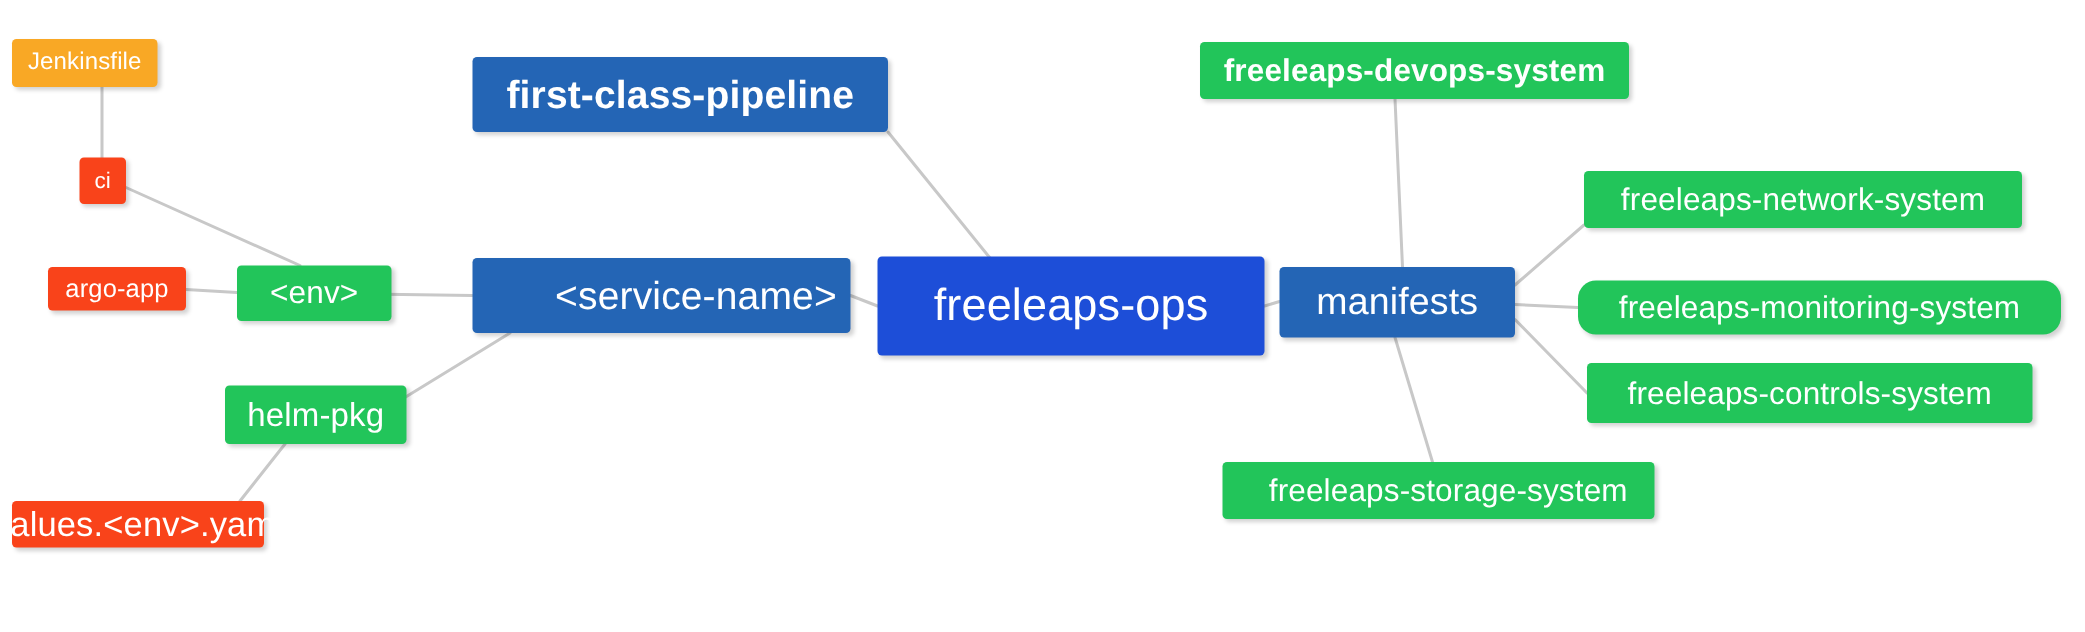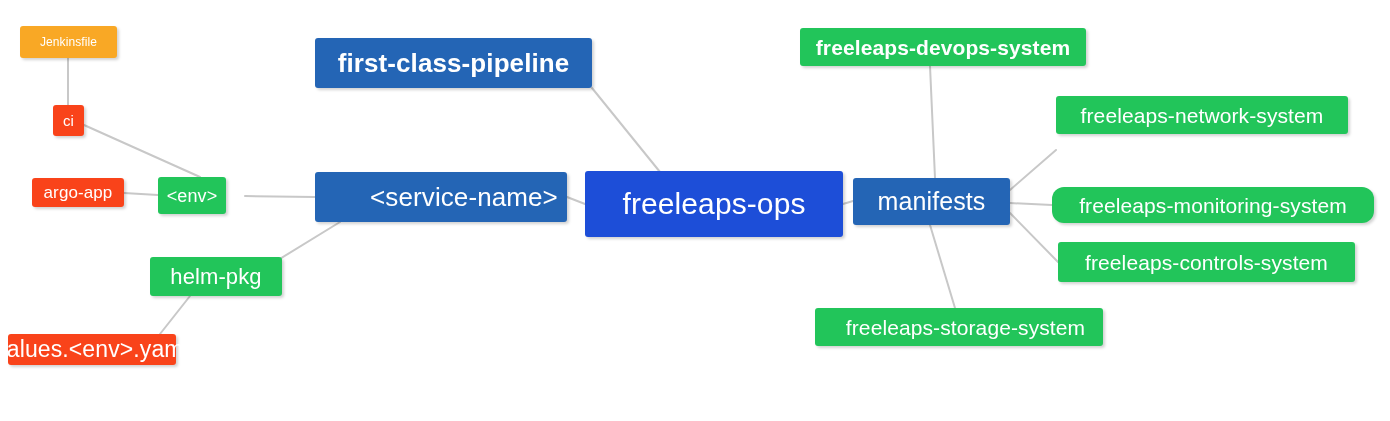--- a/index.html
+++ b/index.html
@@ -56,25 +56,25 @@
       <path d="M 1010 190 L 1056 150" stroke="#c8c8c8" stroke-width="2" fill="none" stroke-linecap="round"></path>
       <path d="M 1010 203 L 1052 205" stroke="#c8c8c8" stroke-width="2" fill="none" stroke-linecap="round"></path>
       <path d="M 1010 213 L 1058 262" stroke="#c8c8c8" stroke-width="2" fill="none" stroke-linecap="round"></path>
       <path d="M 930 225 L 955 308" stroke="#c8c8c8" stroke-width="2" fill="none" stroke-linecap="round"></path>
     </svg>
   <div id="nodes">
       <div class="node" style="left: 585px; top: 171px; width: 258px; height: 66px; background: #1d4ed8; font-size: 30px;">freeleaps-ops</div>
       <div class="node" style="left: 315px; top: 172px; width: 252px; height: 50px; background: rgb(36, 101, 181); font-size: 26px; padding-left: 46px;">&lt;service-name&gt;</div>
       <div class="node" style="left: 315px; top: 38px; width: 277px; height: 50px; background: rgb(36, 101, 181); font-size: 26px; font-weight: bold;">first-class-pipeline</div>
       <div class="node" style="left: 853px; top: 178px; width: 157px; height: 47px; background: rgb(36, 101, 181); font-size: 25px;">manifests</div>
-      <div class="node" style="left: 158px; top: 177px; width: 68px; height: 37px; background: rgb(34, 197, 90); font-size: 18px;">&lt;env&gt;</div>
-      <div class="node" style="left: 150px; top: 257px; width: 132px; height: 39px; background: rgb(34, 197, 90); font-size: 22px;">helm-pkg</div>
-      <div class="node" style="left: 20px; top: 26px; width: 97px; height: 32px; background: rgb(249, 168, 37); font-size: 12px;">Jenkinsfile</div>
+      <div class="node" style="left: 158px; top: 177px; width: 103px; height: 37px; background: rgb(34, 197, 90); font-size: 21px;">&lt;env&gt;</div>
+      <div class="node" style="left: 150px; top: 257px; width: 121px; height: 39px; background: rgb(34, 197, 90); font-size: 22px;">helm-pkg</div>
+      <div class="node" style="left: 8px; top: 26px; width: 97px; height: 32px; background: rgb(249, 168, 37); font-size: 16px;">Jenkinsfile</div>
       <div class="node" style="left: 53px; top: 105px; width: 31px; height: 31px; background: rgb(249, 67, 26); font-size: 15px;">ci</div>
       <div class="node" style="left: 32px; top: 178px; width: 92px; height: 29px; background: rgb(249, 67, 26); font-size: 17px;">argo-app</div>
       <div class="node" style="left: 8px; top: 334px; width: 168px; height: 31px; background: rgb(249, 67, 26); font-size: 23px;">values.&lt;env&gt;.yaml</div>
       <div class="node" style="left: 800px; top: 28px; width: 286px; height: 38px; background: rgb(34, 197, 90); font-size: 21px; font-weight: bold;">freeleaps-devops-system</div>
-      <div class="node" style="left: 1056px; top: 96px; width: 292px; height: 38px; background: rgb(34, 197, 90); font-size: 21px;">freeleaps-network-system</div>
+      <div class="node" style="left: 1056px; top: 114px; width: 292px; height: 38px; background: rgb(34, 197, 90); font-size: 21px;">freeleaps-network-system</div>
       <div class="node" style="left: 1052px; top: 187px; width: 322px; height: 36px; background: rgb(34, 197, 90); font-size: 21px; border-radius: 12px;">freeleaps-monitoring-system</div>
       <div class="node" style="left: 1058px; top: 242px; width: 297px; height: 40px; background: rgb(34, 197, 90); font-size: 21px;">freeleaps-controls-system</div>
       <div class="node" style="left: 815px; top: 308px; width: 288px; height: 38px; background: rgb(34, 197, 90); font-size: 21px; padding-left: 13px;">freeleaps-storage-system</div>
     </div>
 </div>
 
 </body></html>

